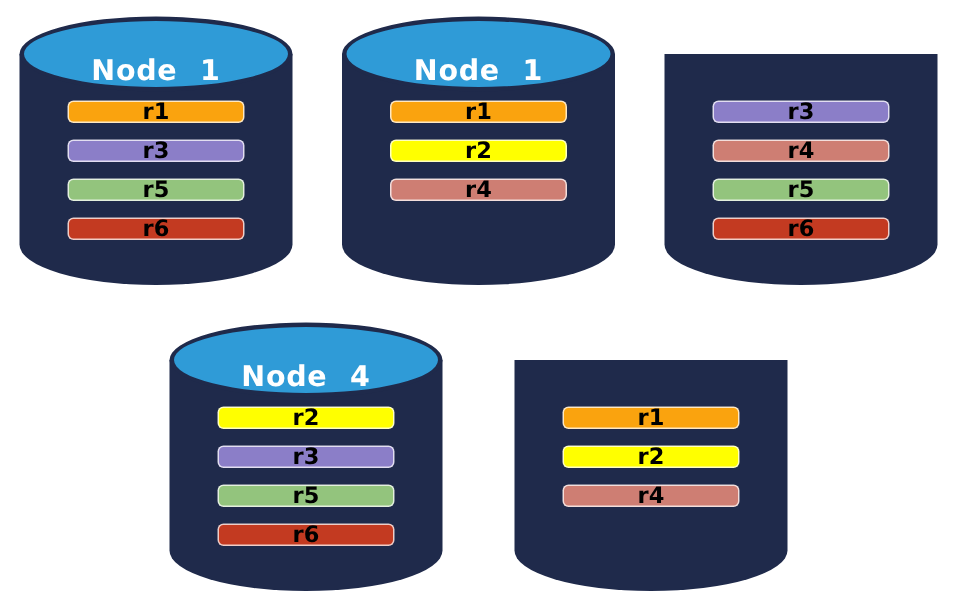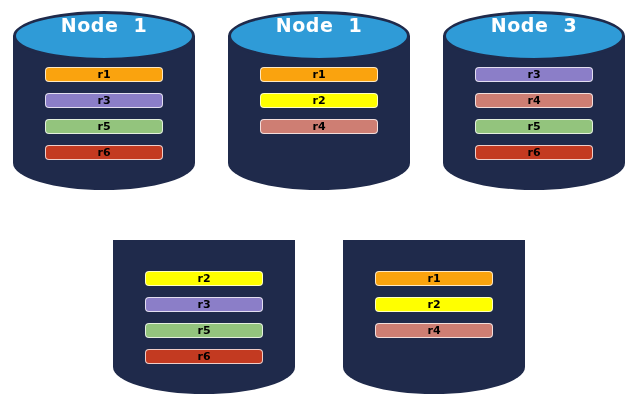--- a/index.html
+++ b/index.html
@@ -23,40 +23,40 @@
     background: var(--navy, #1F2A4B);
     border-radius: 0 0 50% 50% / 0 0 27px 27px;
   }
 
   .cyl-top {
     position: absolute; left: 0; right: 0; top: 2px; height: 50px;
     box-sizing: border-box;
     border-radius: 50%;
     background: var(--topblue, #2F9BD7);
     border: 3px solid var(--navy, #1F2A4B);
-    display: flex; align-items: flex-start; justify-content: center;
+    display: flex; align-items: flex-end; justify-content: center;
   }
 
   .node-label {
     color: var(--labelcolor, #ffffff);
     font-size: 19px; font-weight: bold;
     word-spacing: 8px; letter-spacing: 0.5px;
     white-space: nowrap;
   }
 
   .bars {
     position: absolute; left: 32px; right: 32px; top: 58px;
     display: flex; flex-direction: column; gap: 11px;
   }
   .bar {
     height: 13px; box-sizing: content-box;
     border-radius: 4px;
     border: 1px solid rgba(255,255,255,0.75);
     display: flex; align-items: center; justify-content: center;
-    font-size: 11px; font-weight: bold; line-height: 13px;
+    font-size: 15px; font-weight: bold; line-height: 13px;
     color: var(--replicatext, #000000);
   }
 </style>
 </head>
 <body style="background: rgb(255, 255, 255);">
 
 <div class="canvas">
   <div class="row" data-row="1">
       <div class="cylinder">
         <div class="cyl-body"></div>
@@ -76,34 +76,34 @@
           <span class="node-label">Node 1</span>
         </div>
         <div class="bars">
           <div class="bar" style="background: rgb(250, 163, 14);">r1</div>
           <div class="bar" style="background: rgb(255, 255, 0);">r2</div>
           <div class="bar" style="background: rgb(206, 126, 115);">r4</div>
         </div>
       </div>
       <div class="cylinder">
         <div class="cyl-body"></div>
-        <div class="cyl-top">
-          <span class="node-label">Node 3</span>
-        </div>
         <div class="bars">
           <div class="bar" style="background: rgb(139, 126, 200);">r3</div>
           <div class="bar" style="background: rgb(206, 126, 115);">r4</div>
           <div class="bar" style="background: rgb(147, 196, 125);">r5</div>
           <div class="bar" style="background: rgb(195, 58, 33);">r6</div>
         </div>
       </div>
     </div>
   <div class="row" data-row="2">
       <div class="cylinder">
         <div class="cyl-body"></div>
+        <div class="cyl-top">
+          <span class="node-label">Node 4</span>
+        </div>
         <div class="bars">
           <div class="bar" style="background: rgb(255, 255, 0);">r2</div>
           <div class="bar" style="background: rgb(139, 126, 200);">r3</div>
           <div class="bar" style="background: rgb(147, 196, 125);">r5</div>
           <div class="bar" style="background: rgb(195, 58, 33);">r6</div>
         </div>
       </div>
       <div class="cylinder">
         <div class="cyl-body"></div>
         <div class="bars">

